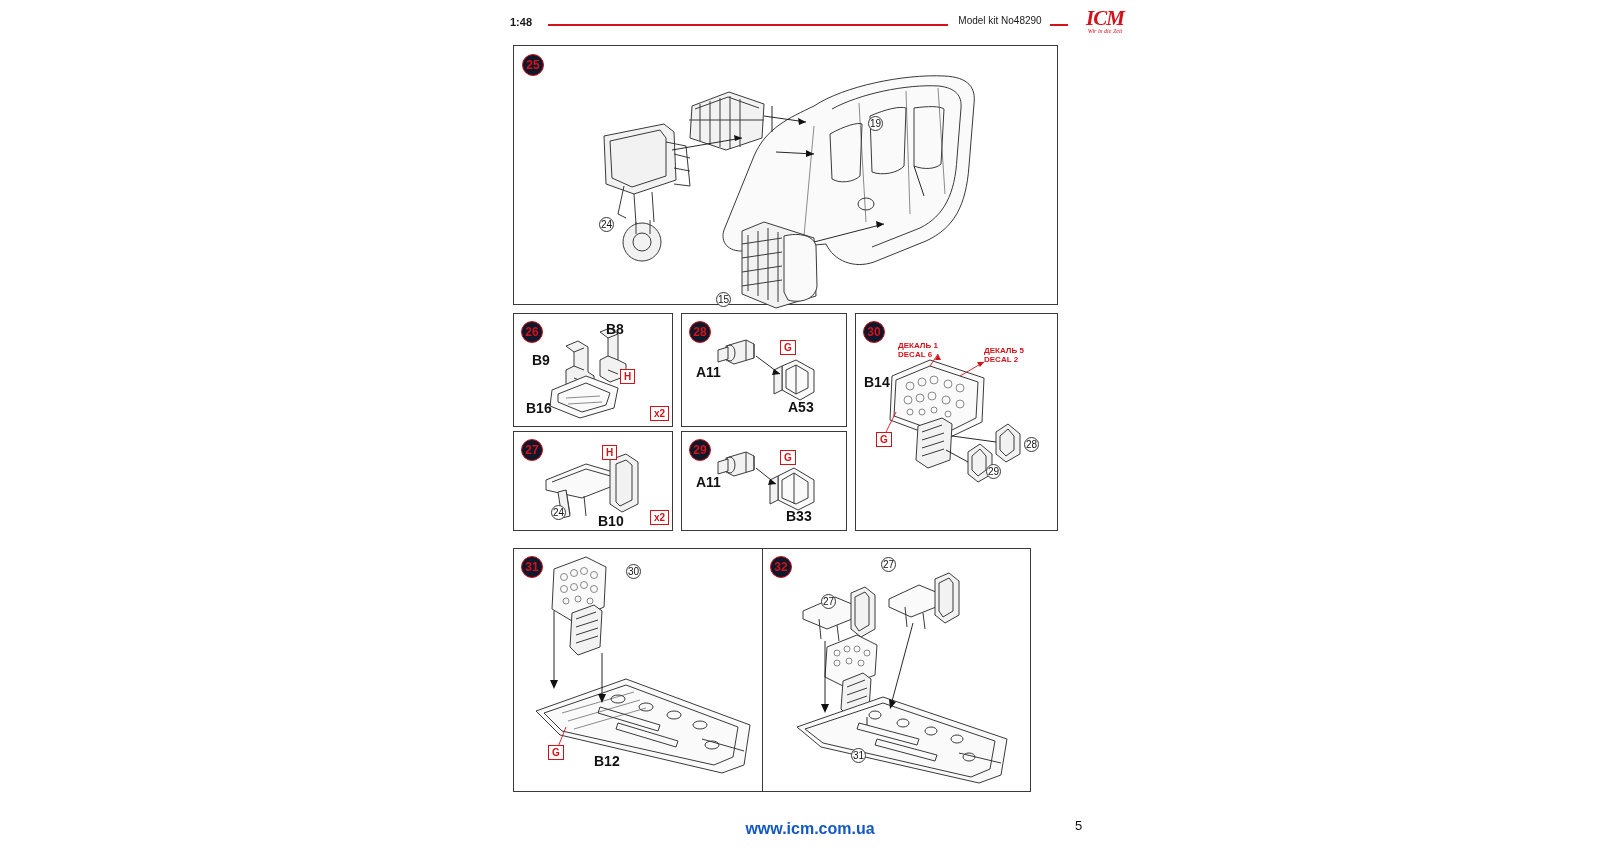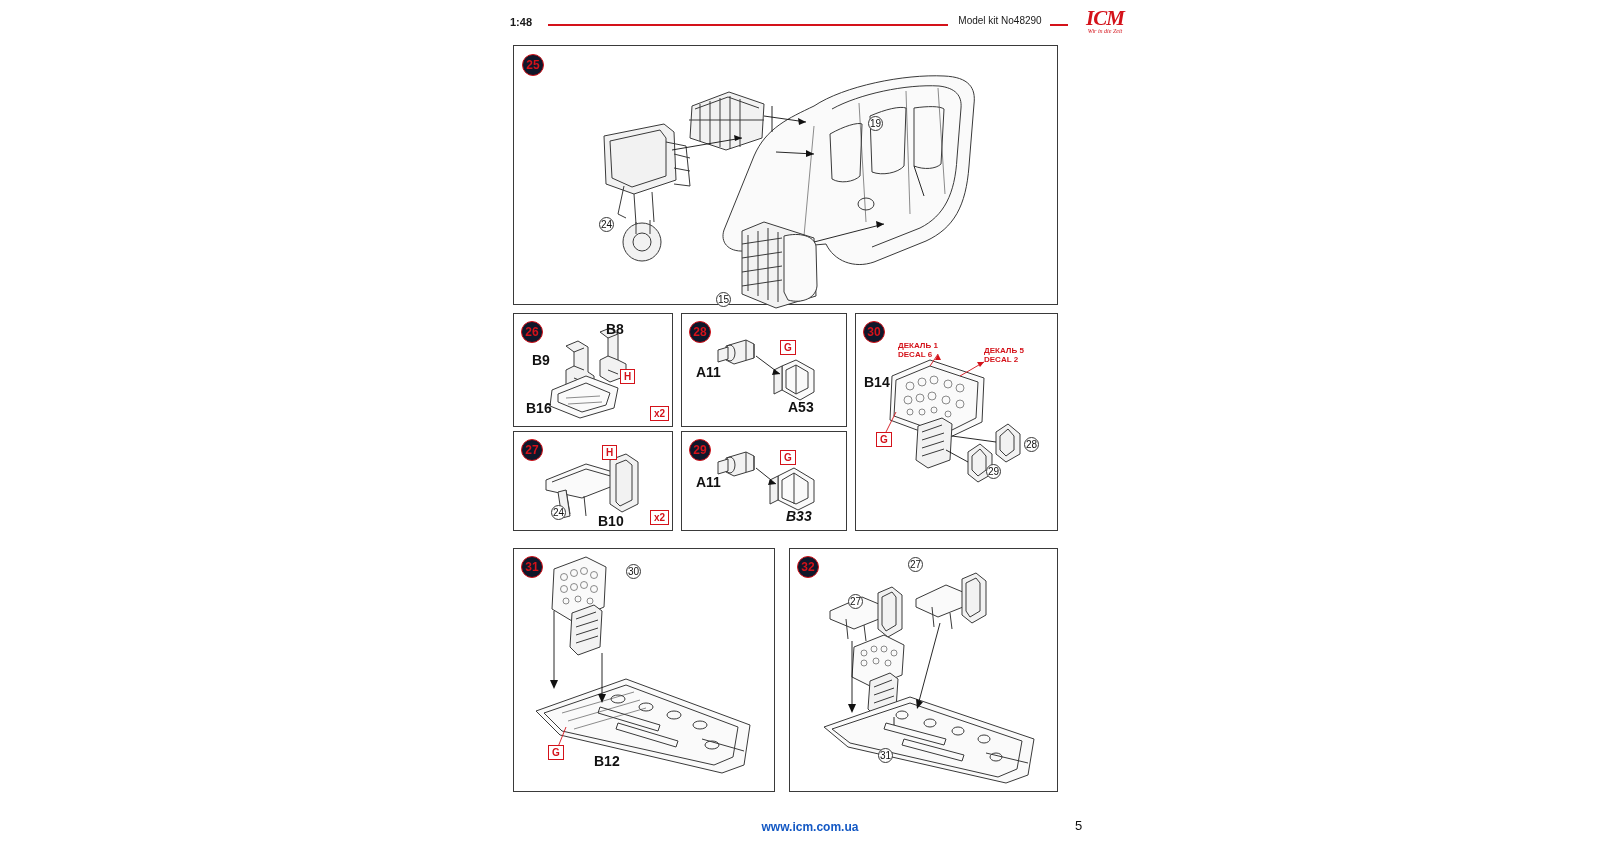--- a/index.html
+++ b/index.html
@@ -104,21 +104,21 @@
     color: #d4121a;
     font-size: 8px; font-weight: bold;
     line-height: 9px;
     white-space: nowrap;
   }
   
   .footer-url {
     position: absolute;
     left: 0; top: 820px; width: 1620px;
     text-align: center;
-    font-size: 12px; font-weight: bold;
+    font-size: 16px; font-weight: bold;
     color: #1358c4;
   }
   .footer-page {
     position: absolute;
     left: 1075px; top: 818px;
     font-size: 13px; color: #111;
   }
   svg { position: absolute; left: 0; top: 0; overflow: visible; }
   .ln { fill: none; stroke: #3a3a3a; stroke-width: 1; }
   .ln-thin { fill: none; stroke: #5a5a5a; stroke-width: 0.7; }
@@ -278,21 +278,21 @@
 
       <path class="ln-fill" d="M96 44 L112 36 L132 48 L132 70 L116 78 L96 68 Z"></path>
       <path class="ln" d="M100 48 L112 41 L126 50 L126 66 L114 72 L100 66 Z"></path>
       <path class="ln-fill2" d="M96 44 L88 48 L88 72 L96 68 Z"></path>
       <path class="ln" d="M112 41 L112 72"></path>
       <path class="arr" d="M74 36 L94 52"></path>
       <polygon points="94,52 88,47 86,53" fill="#111"></polygon>
     </svg>
 
     <div class="part-label" style="left:14px; top:42px;">A11</div>
-    <div class="part-label" style="left:104px; top:76px;font-style:italic;">B33</div>
+    <div class="part-label" style="left:104px; top:76px;">B33</div>
     <div class="red-box" style="left:98px; top:18px;">G</div>
   </div>
 
   <div class="panel" style="left:855px; top:313px; width:203px; height:218px;">
     <div class="step-badge" style="left:7px; top:7px;">30</div>
 
     <svg width="203" height="218" viewBox="0 0 203 218">
 
       <path class="ln-fill" d="M36 62 L74 46 L128 64 L126 108 L88 126 L34 106 Z"></path>
       <path class="ln" d="M40 66 L74 52 L122 68 L120 104 L88 120 L38 102 Z"></path>
@@ -382,21 +382,21 @@
       <polygon points="88,154 84,145 92,145" fill="#111"></polygon>
 
       <path class="arr-red" d="M52 178 L44 198"></path>
     </svg>
 
     <div class="small-circle" style="left:112px; top:15px;">30</div>
     <div class="red-box" style="left:34px; top:196px;">G</div>
     <div class="part-label" style="left:80px; top:204px;">B12</div>
   </div>
 
-  <div class="panel" style="left:789px; top:548px; width:269px; height:244px;">
+  <div class="panel" style="left:762px; top:548px; width:269px; height:244px;">
     <div class="step-badge" style="left:7px; top:7px;">32</div>
 
     <svg width="269" height="244" viewBox="0 0 269 244">
 
       <path class="ln-fill" d="M40 62 L72 48 L96 58 L94 68 L64 80 L40 70 Z"></path>
       <path class="ln-fill2" d="M88 44 L102 38 L112 46 L112 80 L98 88 L88 80 Z"></path>
       <path class="ln" d="M92 48 L102 43 L106 48 L106 76 L96 82 L92 76 Z"></path>
       <path class="ln" d="M56 70 L58 90 M74 76 L76 92"></path>
 
       <path class="ln-fill" d="M126 50 L156 36 L180 46 L178 56 L148 68 L126 58 Z"></path>

